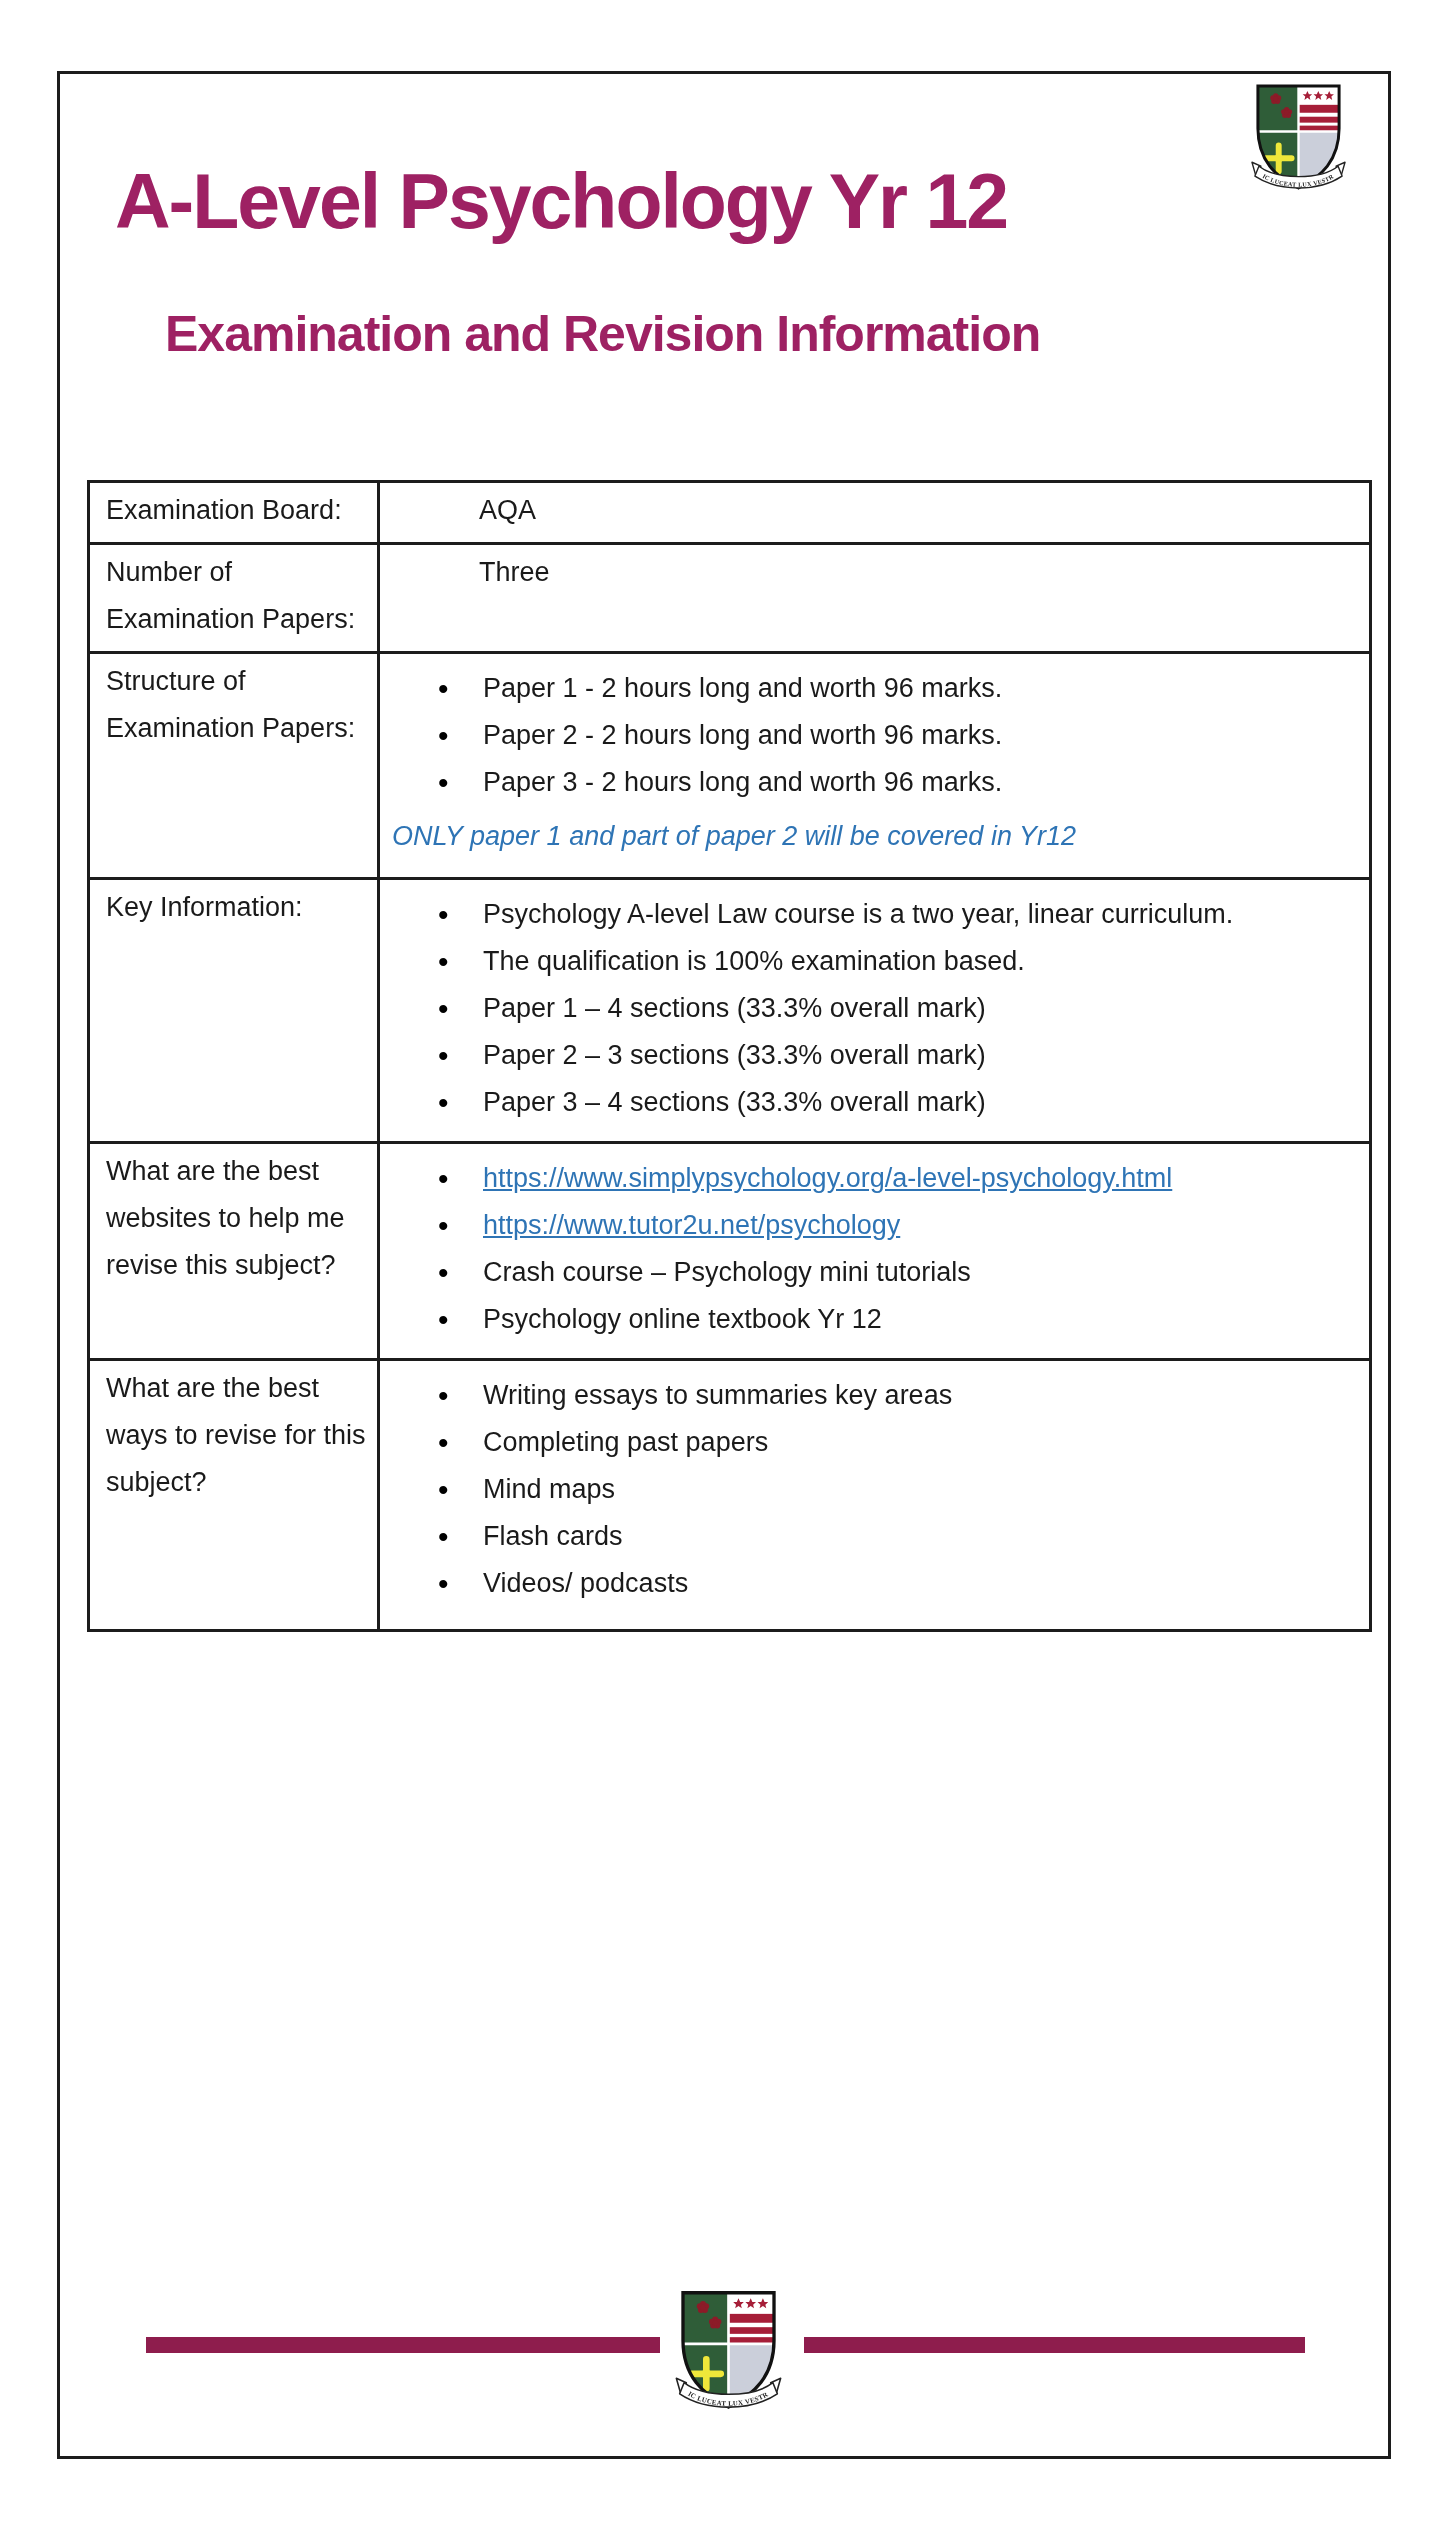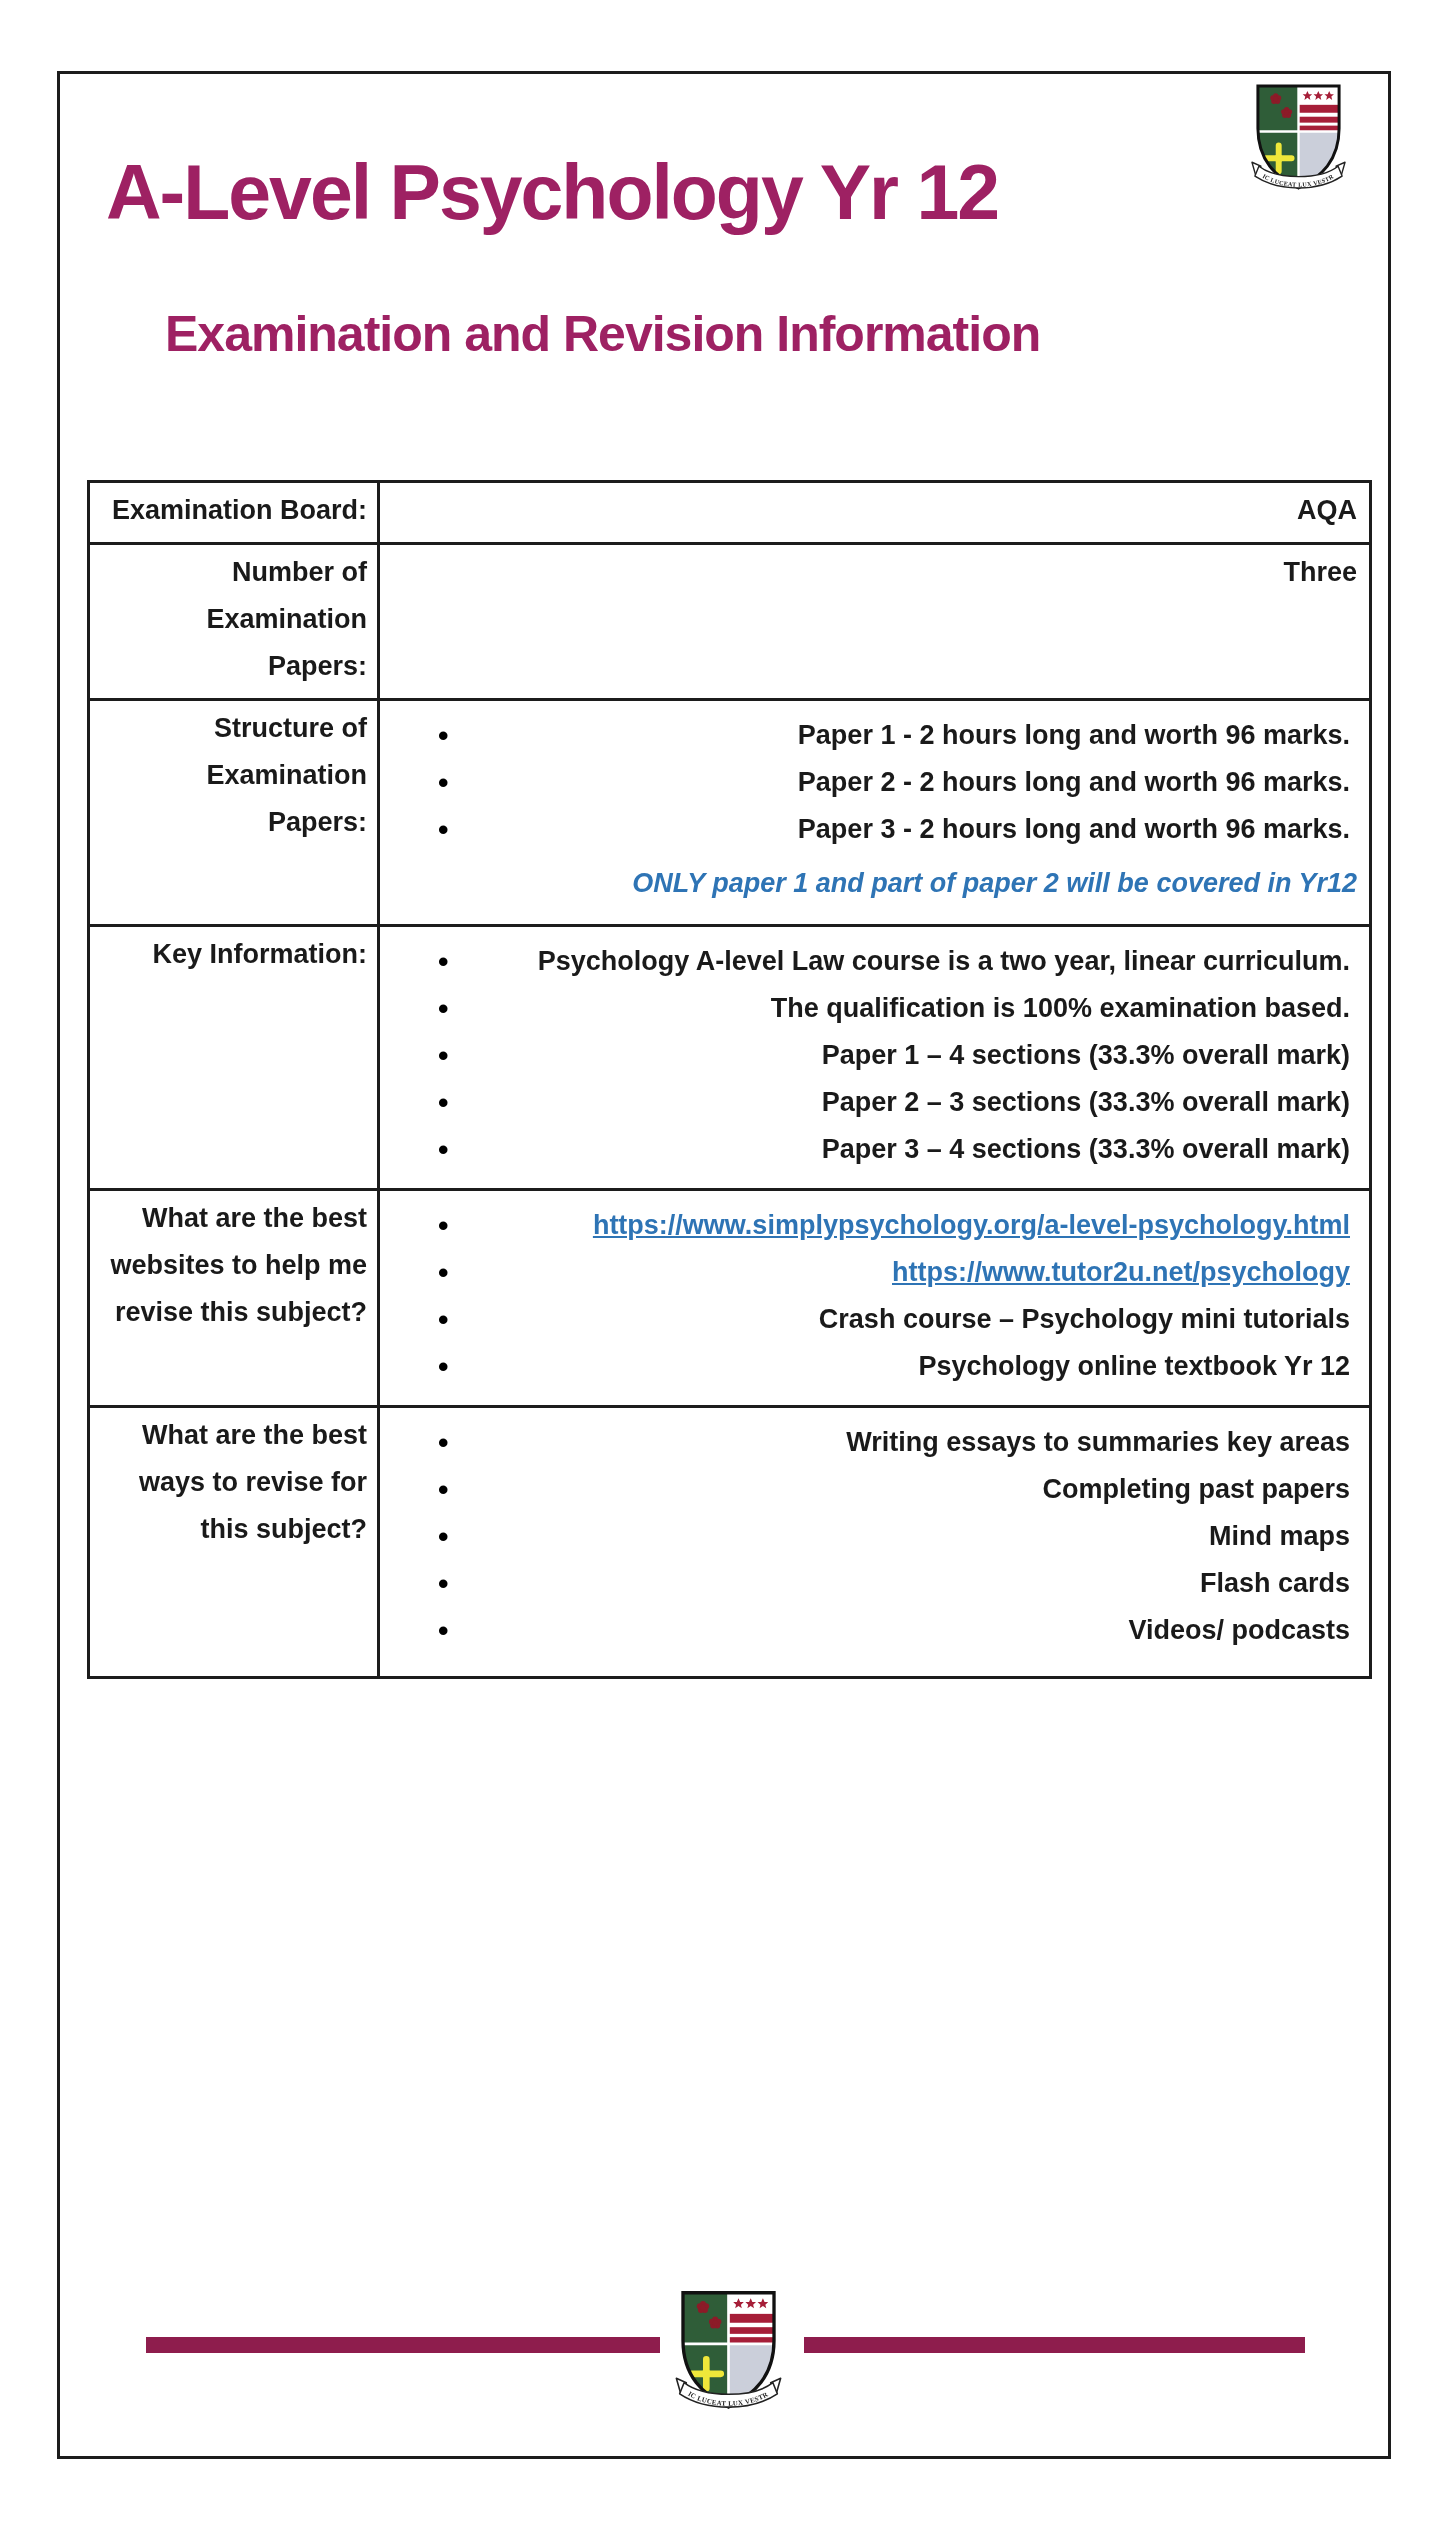--- a/index.html
+++ b/index.html
@@ -9,40 +9,40 @@
     background:#ffffff;
     font-family:"Liberation Sans", sans-serif;
     color:#1a1a1a;
     overflow:hidden;
   }
   .page-border{
     position:absolute;left:57px;top:71px;width:1334px;height:2388px;
     border:3px solid #1c1c1c;box-sizing:border-box;background:#ffffff;
   }
   .title{
-    position:absolute;left:99px;top:141px;margin:7px;
+    position:absolute;left:99px;top:141px;margin:16px;
     font-size:77px;font-weight:bold;letter-spacing:-2px;
     color:#9e2163;white-space:nowrap;
   }
   .subtitle{
     position:absolute;left:153px;top:293px;margin:12px;
     font-size:50px;font-weight:bold;letter-spacing:-1px;
     color:#9e2163;white-space:nowrap;
   }
   .crest{position:absolute;}
   .crest-top{left:1249px;top:79px;width:99px;height:117px;}
   .crest-bottom{left:673px;top:2285px;width:111px;height:131px;}
   .info-table{
     position:absolute;left:87px;top:480px;width:1282px;
     border-collapse:collapse;table-layout:fixed;
   }
   .info-table td{
     border:3px solid #1c1c1c;vertical-align:top;
-    font-size:27px;font-weight:bold;line-height:47px;
-    padding:4px 12px 8px 12px;overflow:hidden;text-align:right;
+    font-size:27px;font-weight:normal;line-height:47px;
+    padding:4px 12px 8px 12px;overflow:hidden;
   }
   .info-table td.label{padding-left:16px;padding-right:10px;}
   .indent-value{padding-left:87px;}
   ul.bullets{list-style:none;margin:7px;padding:0;}
   ul.bullets li{position:relative;padding-left:84px;line-height:47px;}
   ul.bullets li::before{
     content:"\2022";position:absolute;left:39px;top:0;
     font-size:30px;line-height:47px;color:#000;
   }
   .note{

